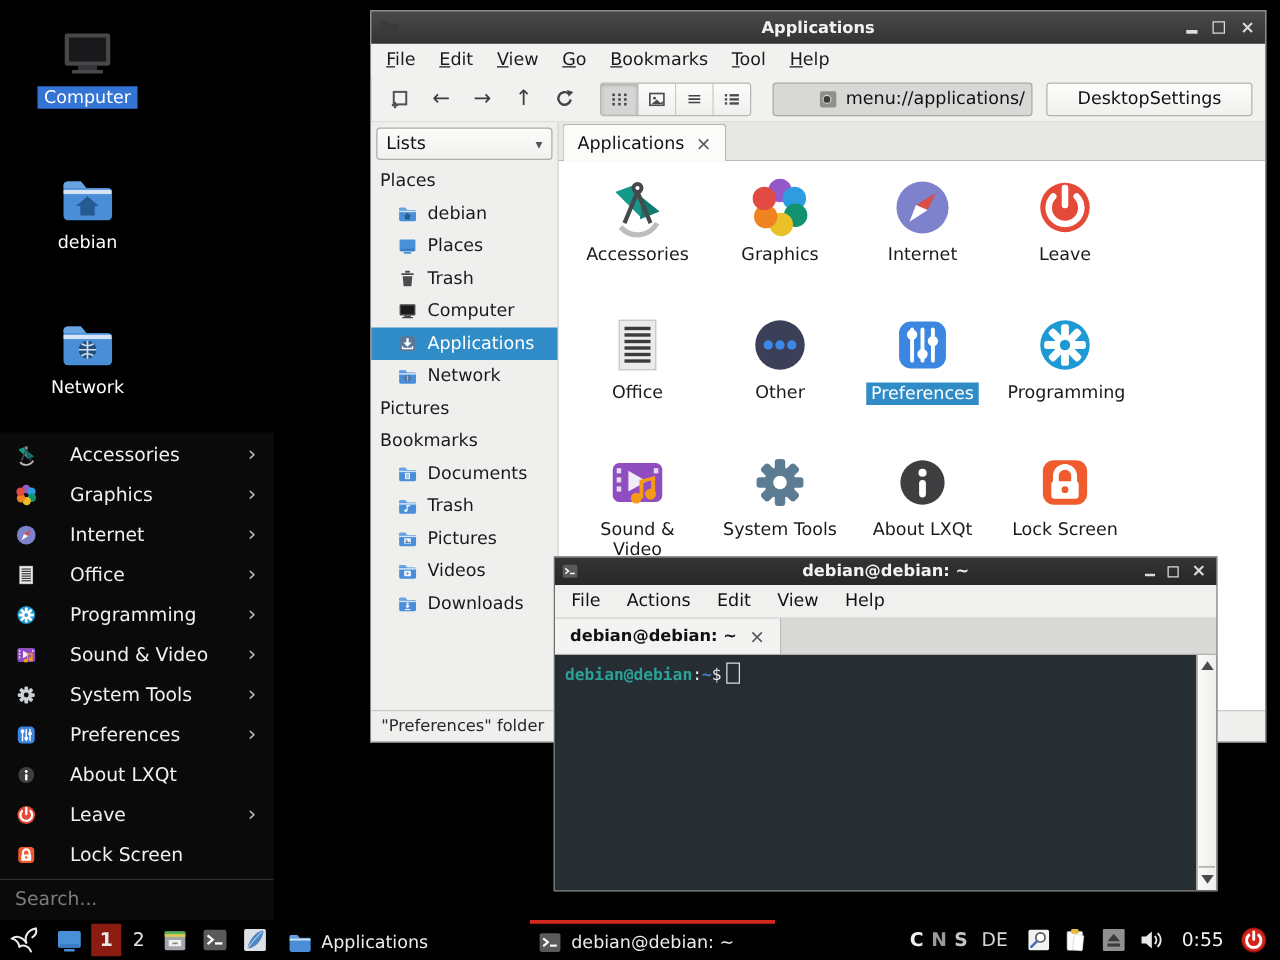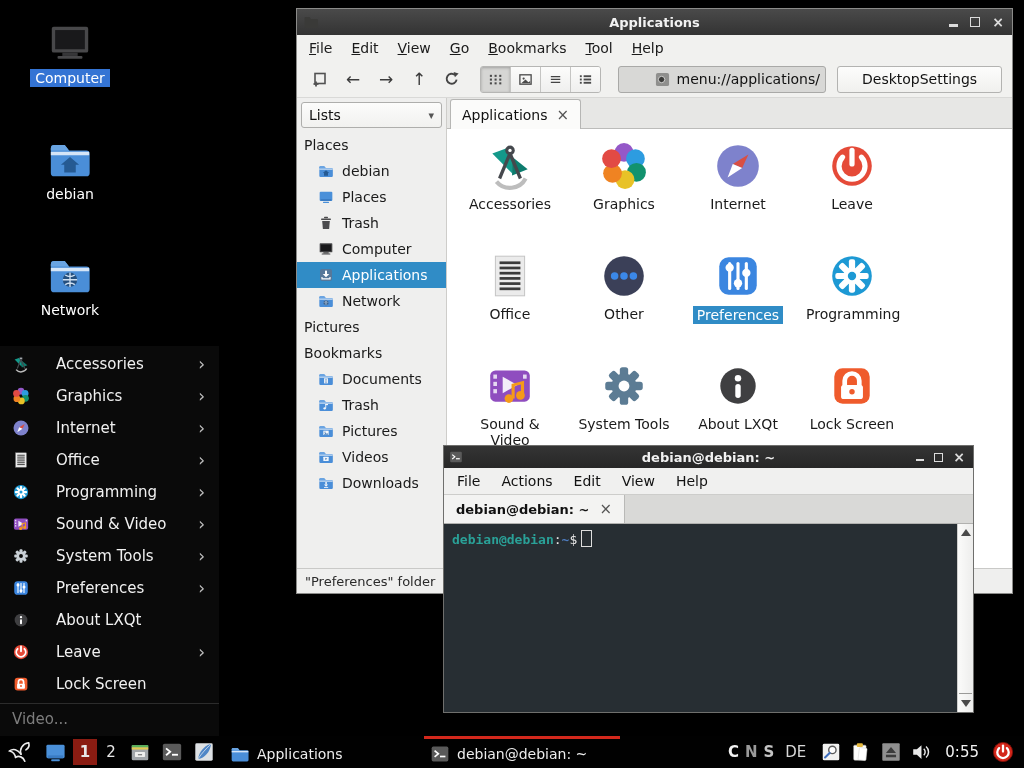--- a/index.html
+++ b/index.html
@@ -495,21 +495,21 @@
         </svg>
       <span class="lbl">Leave</span>
       <span class="chev">›</span>
     </div>
     <div class="am-item">
       <svg class="ic">
           <use href="#i-lock" width="18" height="18"></use>
         </svg>
       <span class="lbl">Lock Screen</span>
     </div>
-    <div class="am-search">Video...</div>
+    <div class="am-search">Search...</div>
   </div>
 
   <div class="win fm">
     <div class="titlebar">
       <svg width="16" height="16">
           <use href="#i-darkfolder"></use>
         </svg>
       <span class="wtitle">Applications</span>
       <span class="winbtns">
         <span class="wb wb-min"></span>

